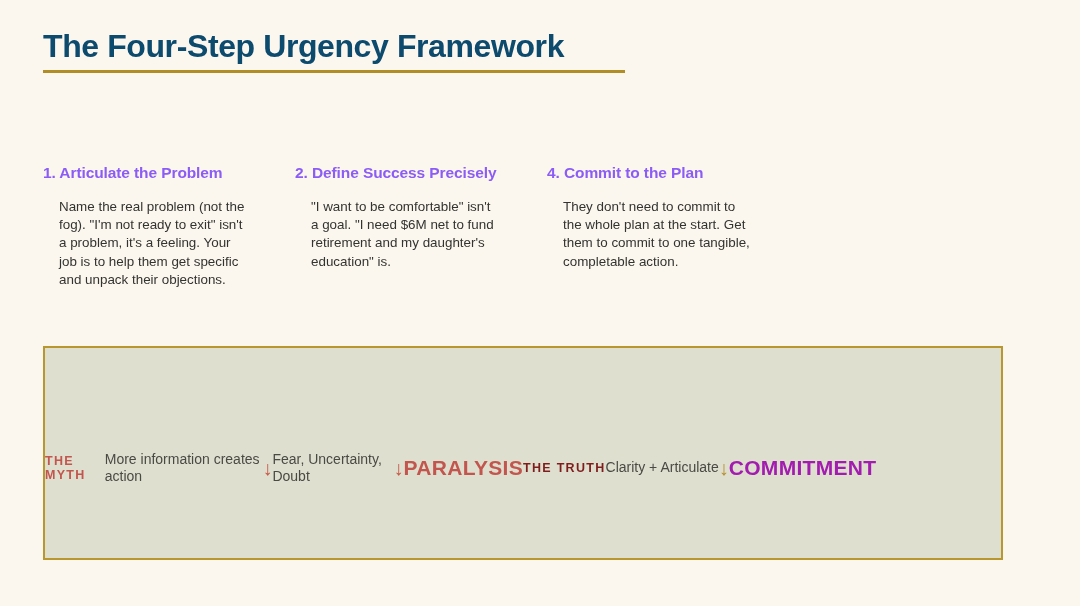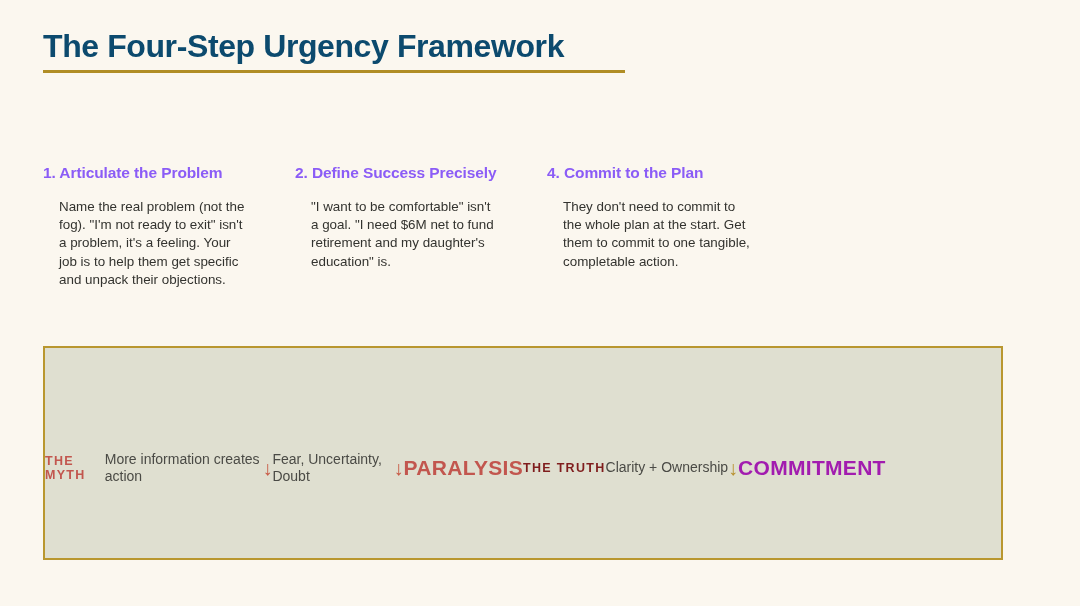--- a/index.html
+++ b/index.html
@@ -161,21 +161,21 @@
       <div class="flow-line">Fear, Uncertainty, Doubt</div>
       <div class="sp-12"></div>
       <div class="arrow myth">↓</div>
       <div class="sp-12"></div>
       <div class="outcome myth">PARALYSIS</div>
     </div>
 
     <div class="panel-col">
       <div class="kicker truth">THE TRUTH</div>
       <div class="sp-30"></div>
-      <div class="flow-line">Clarity + Ownership</div>
+      <div class="flow-line">Clarity + Articulate</div>
       <div class="sp-30"></div>
       <div class="arrow truth">↓</div>
       <div class="sp-30"></div>
       <div class="outcome truth">COMMITMENT</div>
     </div>
 
   </div>
 </div>
 
 </body></html>

